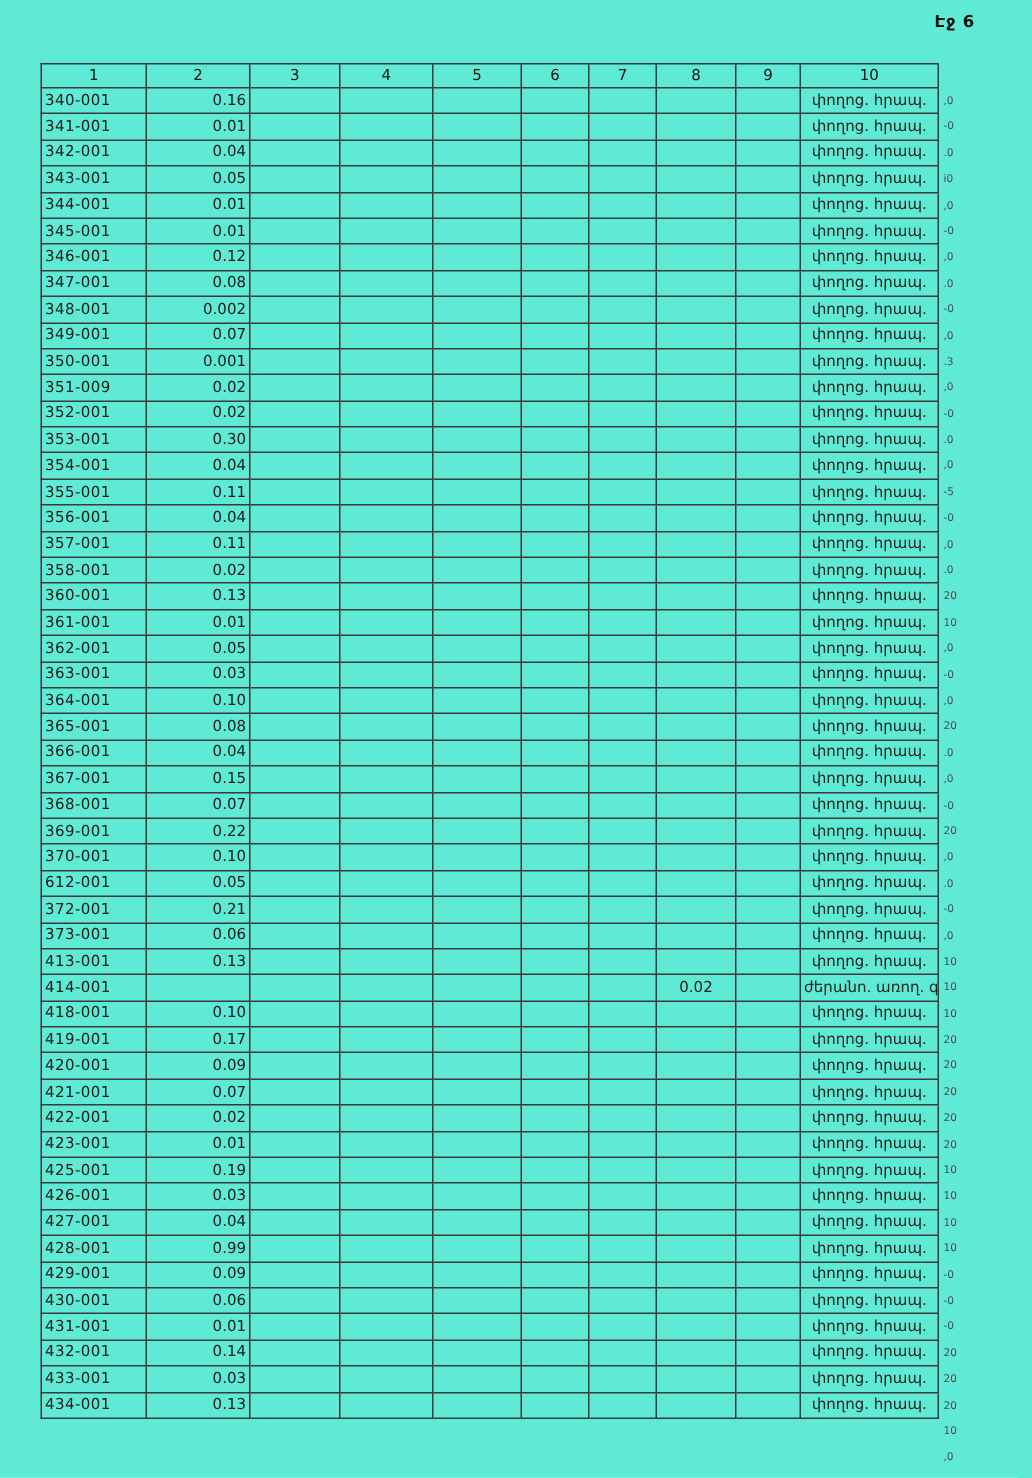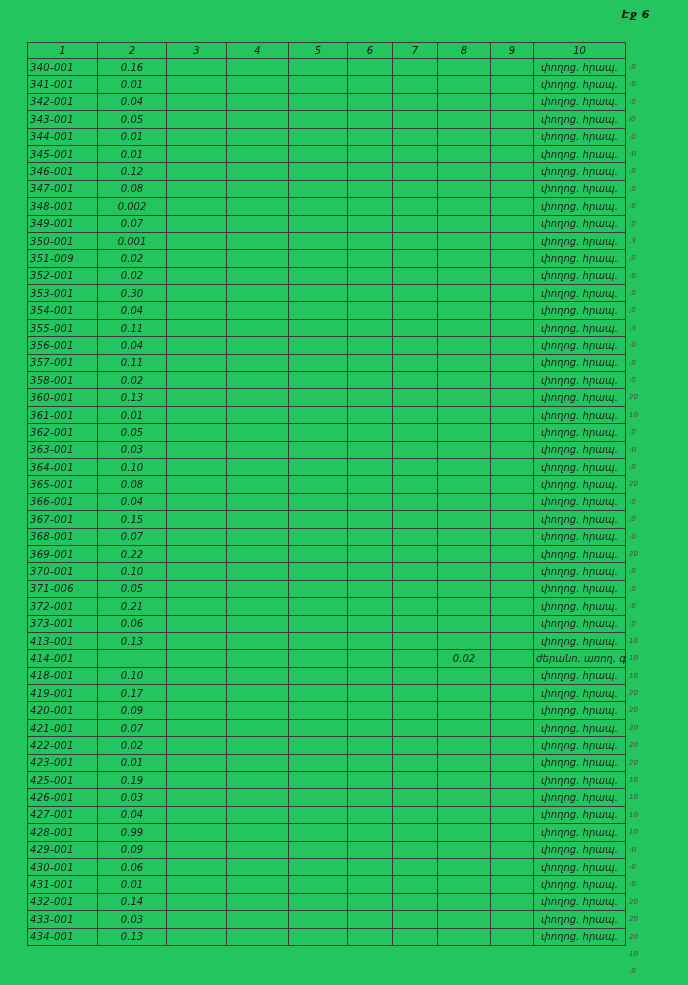--- a/index.html
+++ b/index.html
@@ -6,22 +6,21 @@
   body{
     width:688px;height:985px;
     background:#ffffff;
     font-family:"DejaVu Sans", sans-serif;
     color:#1b1b1b;
     position:relative;
     overflow:hidden;
   }
   .page{
     position:absolute;inset:0;
-    background:#22c55e;
-    font-style:italic;
+    background:#5eead4;
   }
   .page-label{
     position:absolute;
     top:8px;right:38px;
     font-size:11px;
     font-weight:bold;
     letter-spacing:0.5px;
     color:#111;
   }
   table.doc{
@@ -43,21 +42,21 @@
   }
   table.doc thead tr{height:16px;}
   table.doc tbody tr{height:17.4px;margin-top:40px;}
   table.doc th{
     font-weight:normal;
     text-align:center;
     font-size:10px;
     color:#151515;
   }
   td.c1{text-align:left;padding-left:3px;letter-spacing:0.3px;}
-  td.c2{text-align:center;}
+  td.c2{text-align:right;}
   td.c8{text-align:center;}
   td.c10{text-align:center;padding-left:4px;font-size:9px;color:#222;}
   .edge-col{
     position:absolute;
     left:629px;top:59px;
     width:28px;
     font-size:7px;
     color:#4b4b4b;
   }
   .edge-col div{
@@ -455,21 +454,21 @@
           <td class="c3"></td>
           <td class="c4"></td>
           <td class="c5"></td>
           <td class="c6"></td>
           <td class="c7"></td>
           <td class="c8"></td>
           <td class="c9"></td>
           <td class="c10">փողոց. հրապ.</td>
         </tr>
         <tr>
-          <td class="c1">371-006</td>
+          <td class="c1">612-001</td>
           <td class="c2">0.05</td>
           <td class="c3"></td>
           <td class="c4"></td>
           <td class="c5"></td>
           <td class="c6"></td>
           <td class="c7"></td>
           <td class="c8"></td>
           <td class="c9"></td>
           <td class="c10">փողոց. հրապ.</td>
         </tr>

